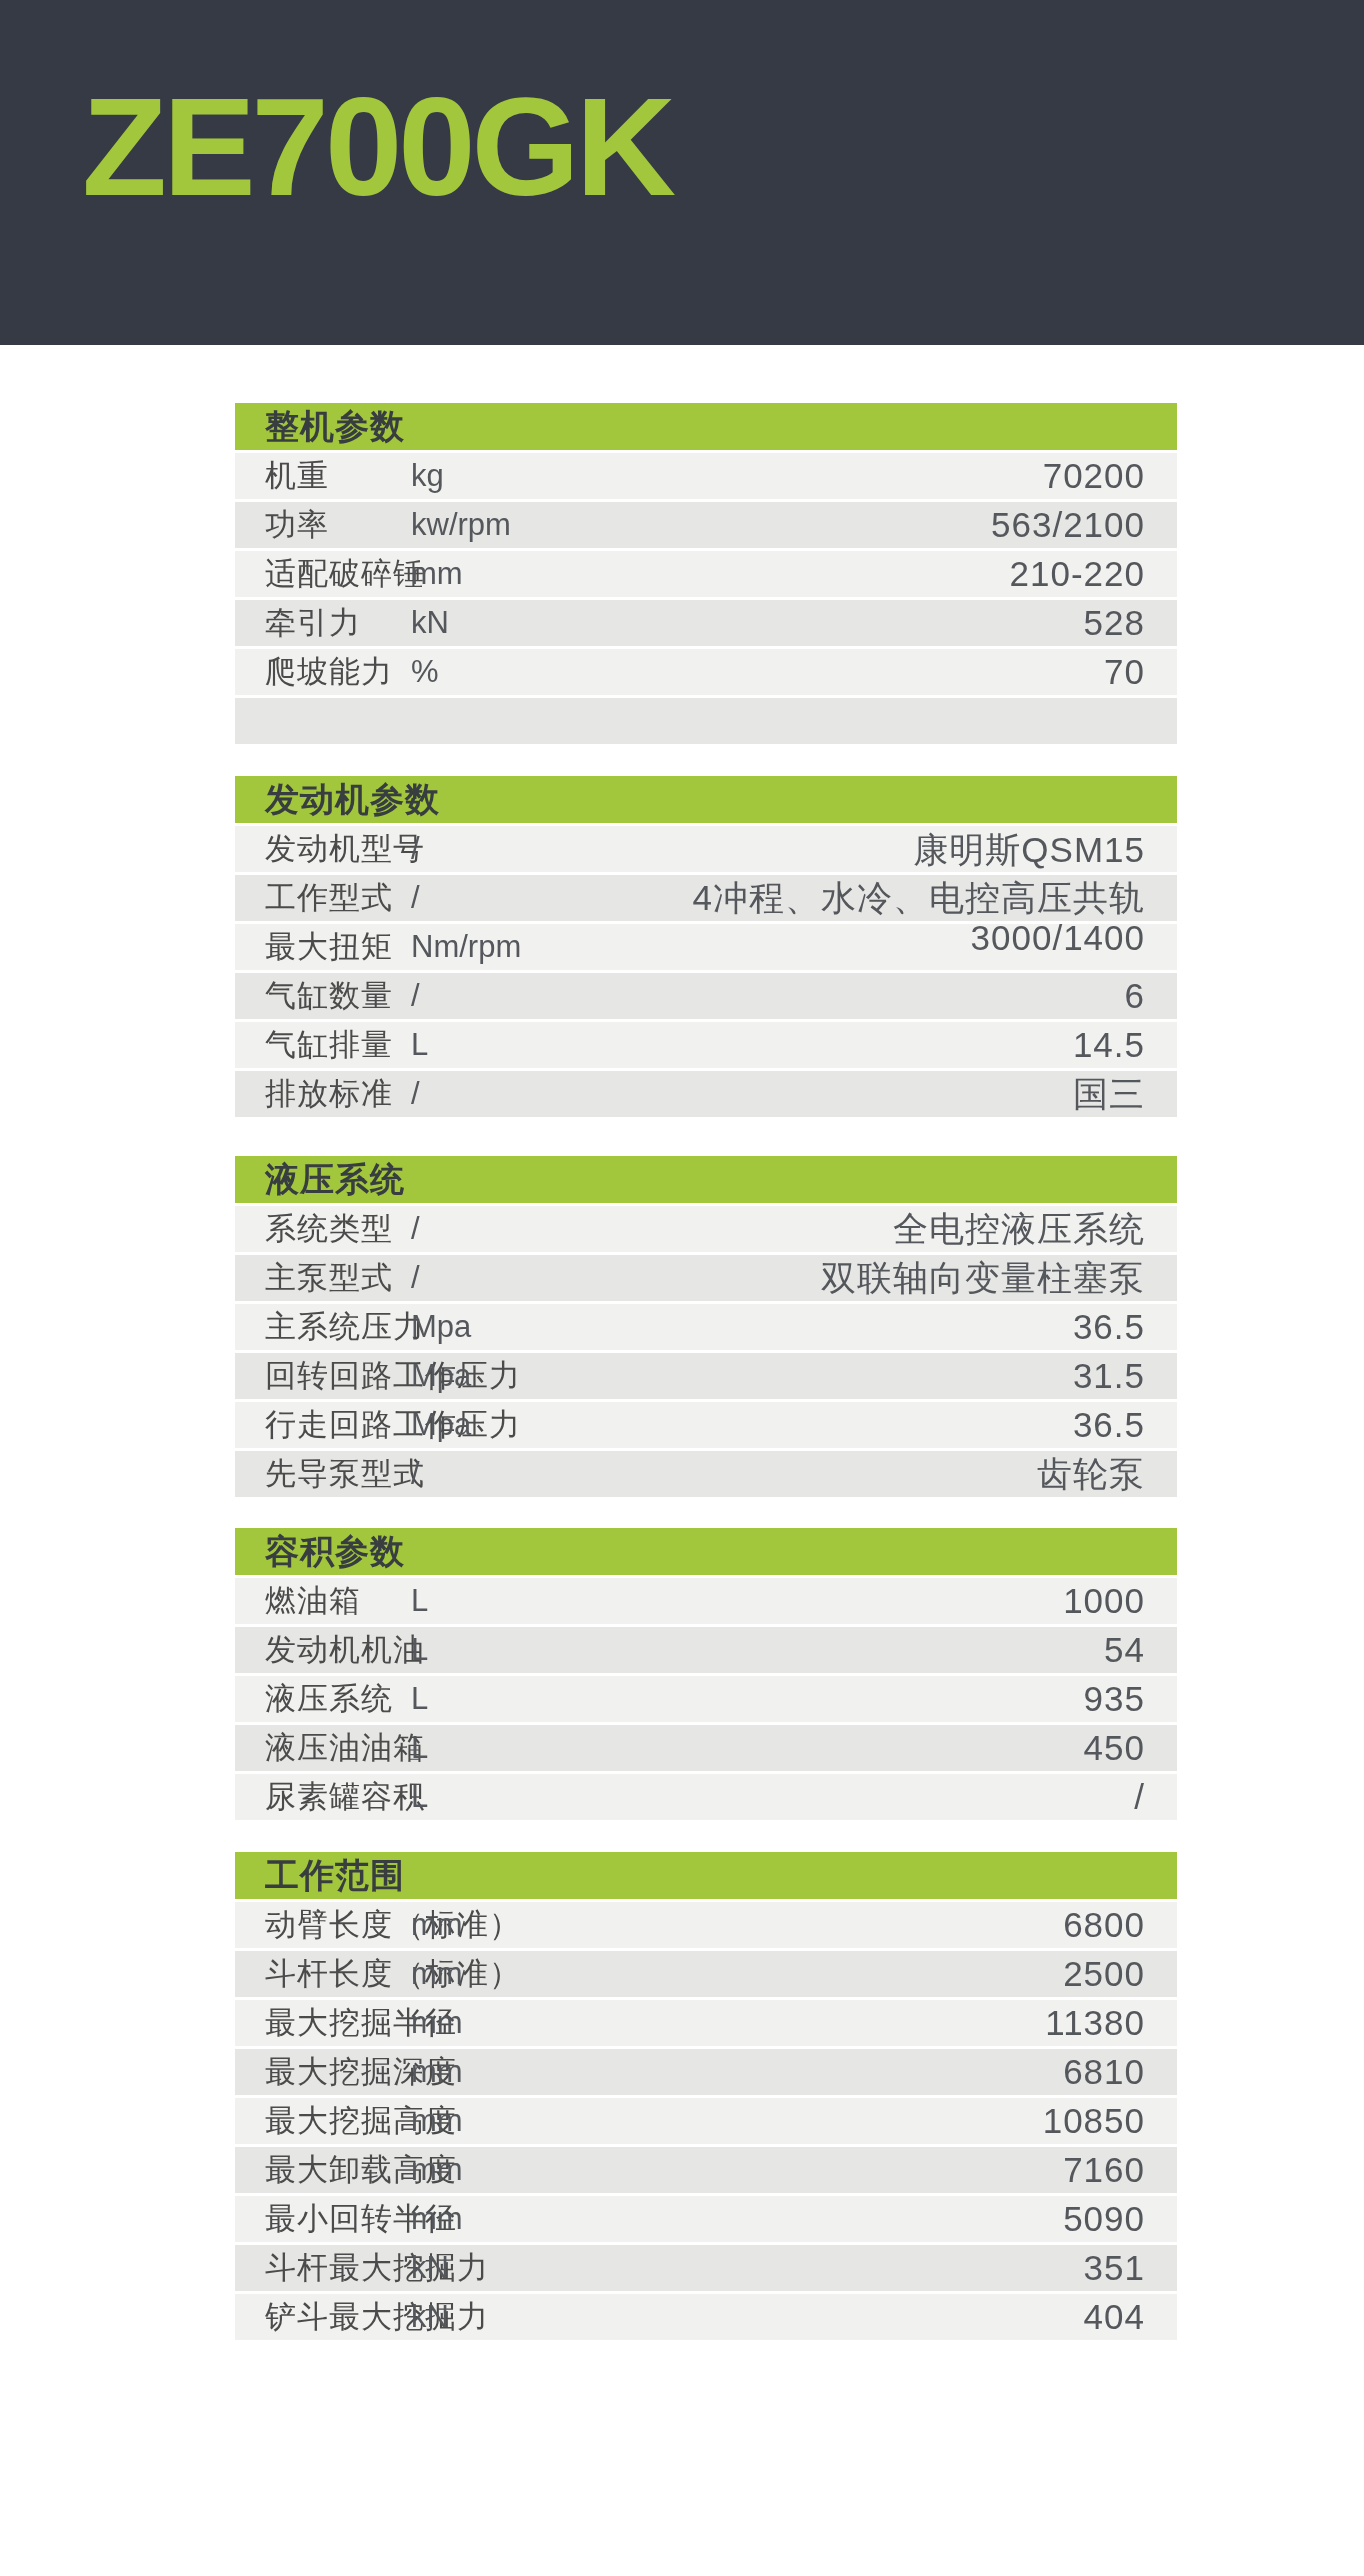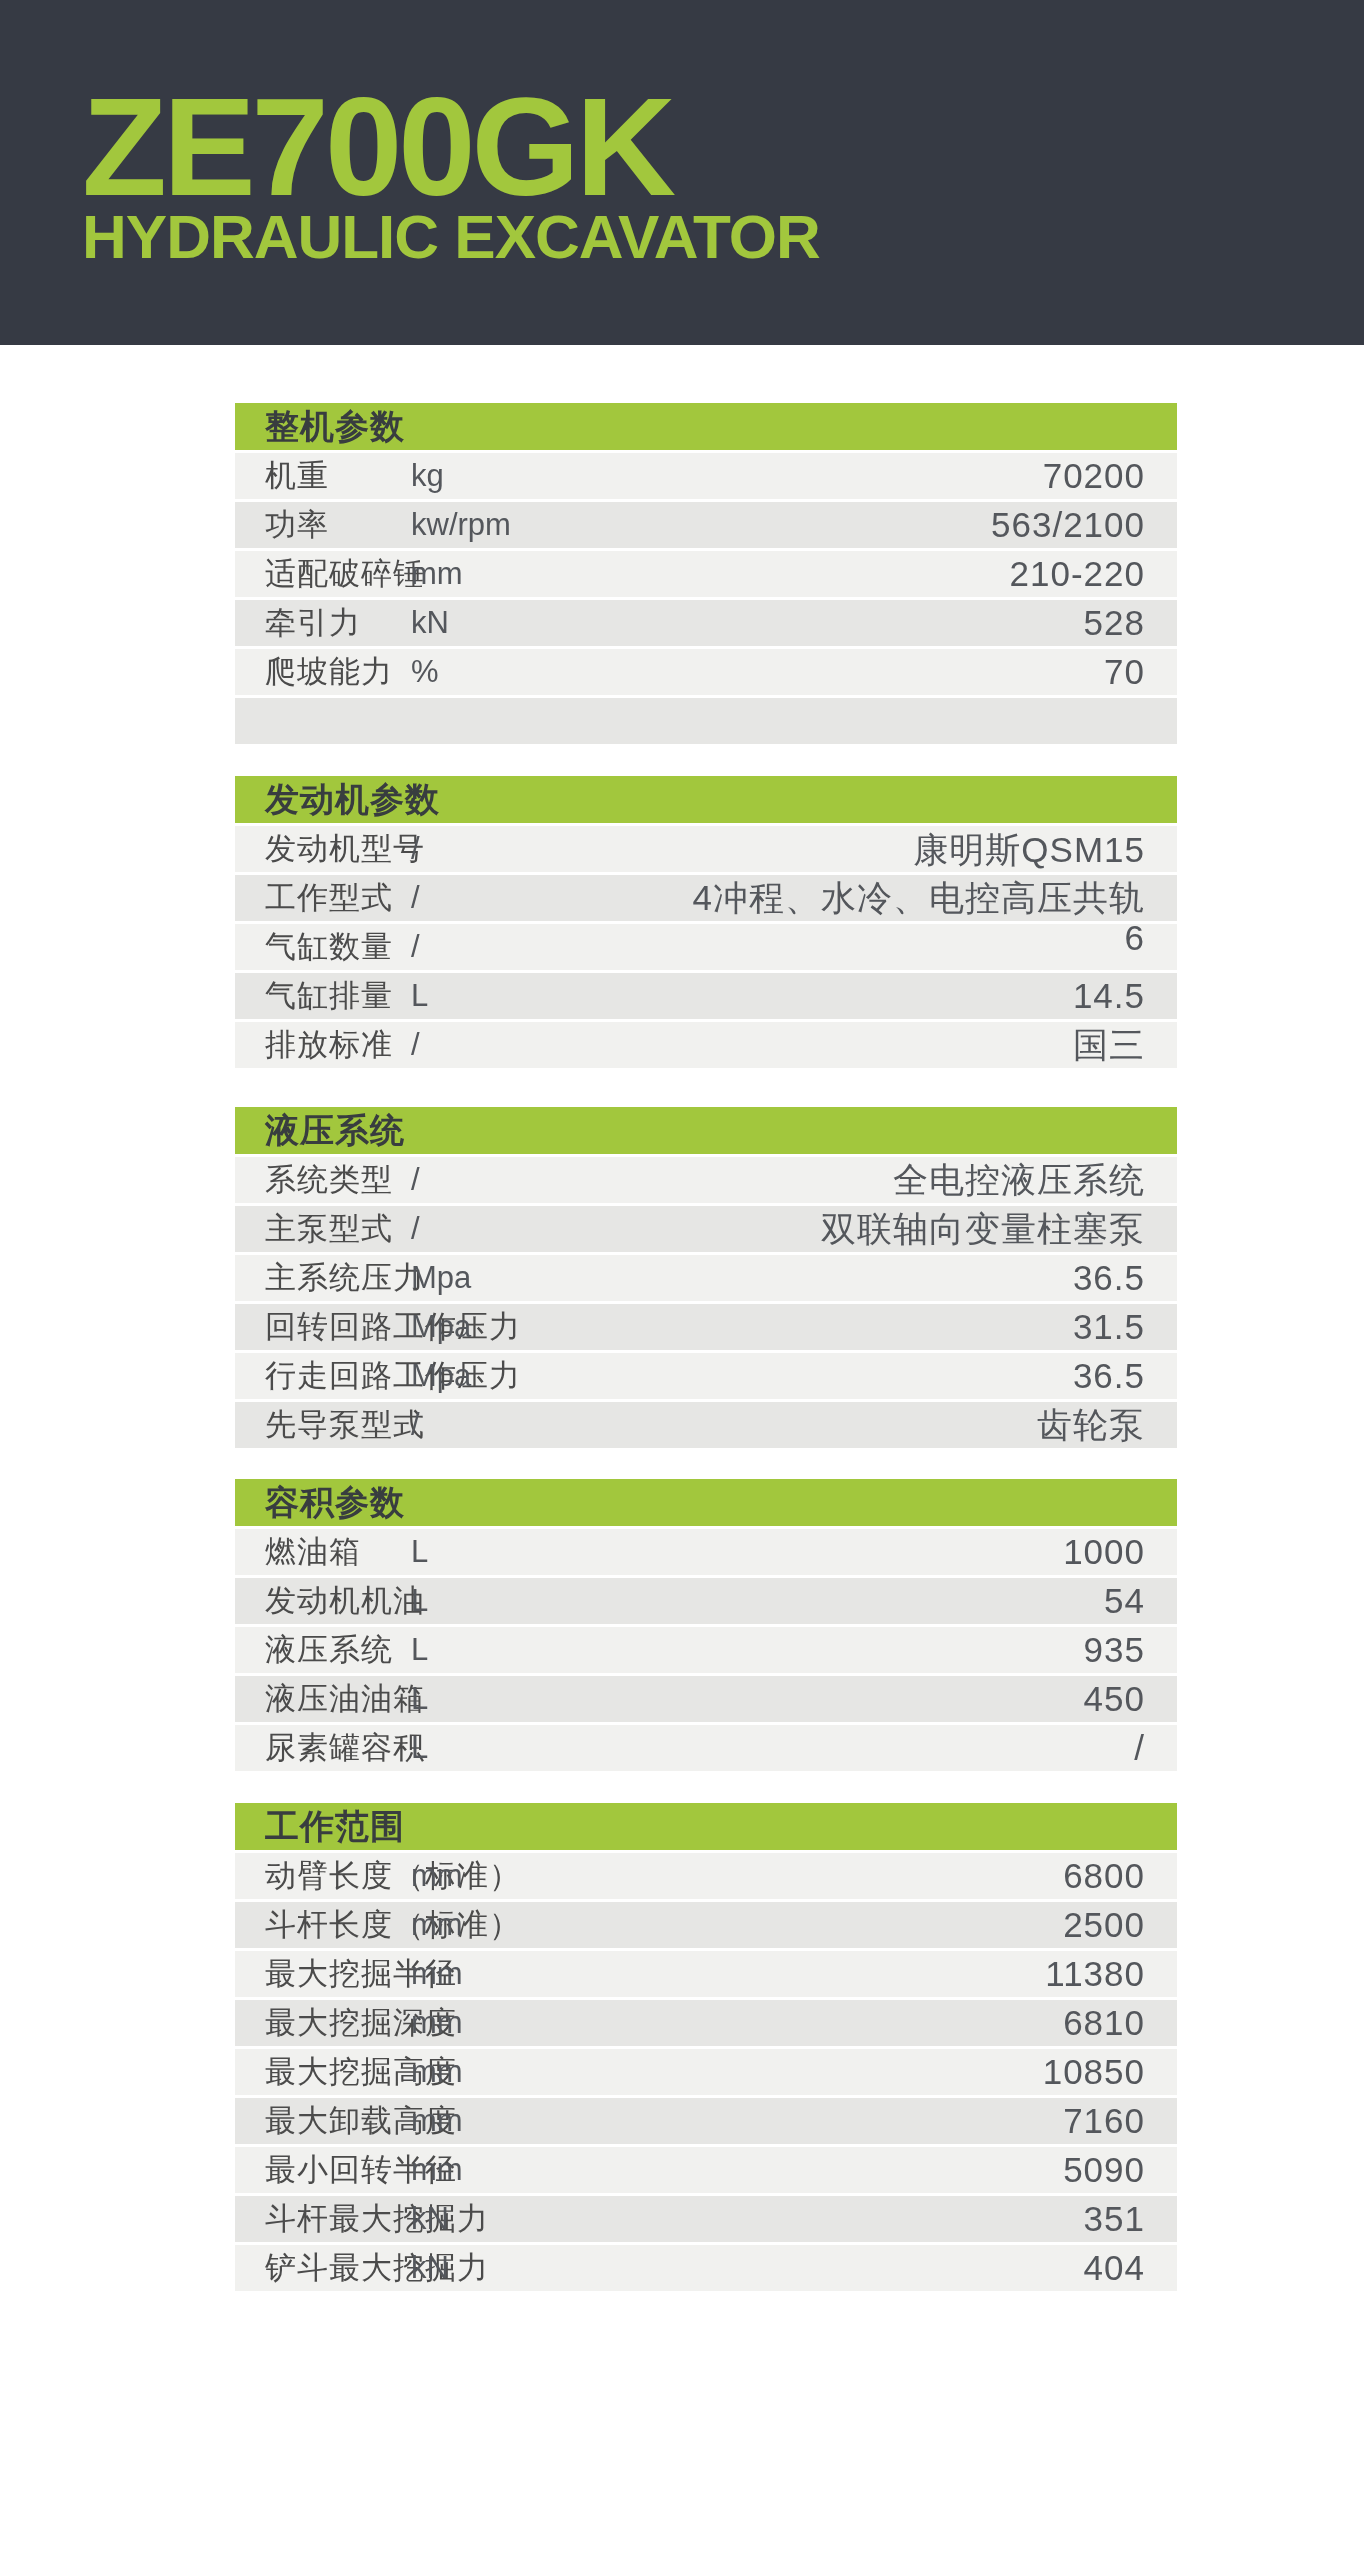--- a/index.html
+++ b/index.html
@@ -60,21 +60,20 @@
   
   #sec-engine .rows .row:nth-child(1) .value{transform:translateY(-5px);margin-top:12px;}
   #sec-engine .rows .row:nth-child(3) .value{transform:translateY(-9px);}
 </style>
 </head>
 <body>
 
 <div class="hero">
   <div class="hero-inner">
     <div class="model">ZE700GK</div>
-    <div class="subtitle">HYDRAULIC EXCAVATOR</div>
   </div>
 </div>
 
 <div class="spec">
 
   <div class="section" id="sec-overall">
     <div class="sec-title">整机参数</div>
     <div class="rows">
       <div class="row">
         <span class="label">机重</span>
@@ -116,20 +115,25 @@
         <span class="label">发动机型号</span>
         <span class="unit">/</span>
         <span class="value">康明斯QSM15</span>
       </div>
       <div class="row">
         <span class="label">工作型式</span>
         <span class="unit">/</span>
         <span class="value">4冲程、水冷、电控高压共轨</span>
       </div>
       <div class="row">
+        <span class="label">最大扭矩</span>
+        <span class="unit">Nm/rpm</span>
+        <span class="value">3000/1400</span>
+      </div>
+      <div class="row">
         <span class="label">气缸数量</span>
         <span class="unit">/</span>
         <span class="value">6</span>
       </div>
       <div class="row">
         <span class="label">气缸排量</span>
         <span class="unit">L</span>
         <span class="value">14.5</span>
       </div>
       <div class="row">

